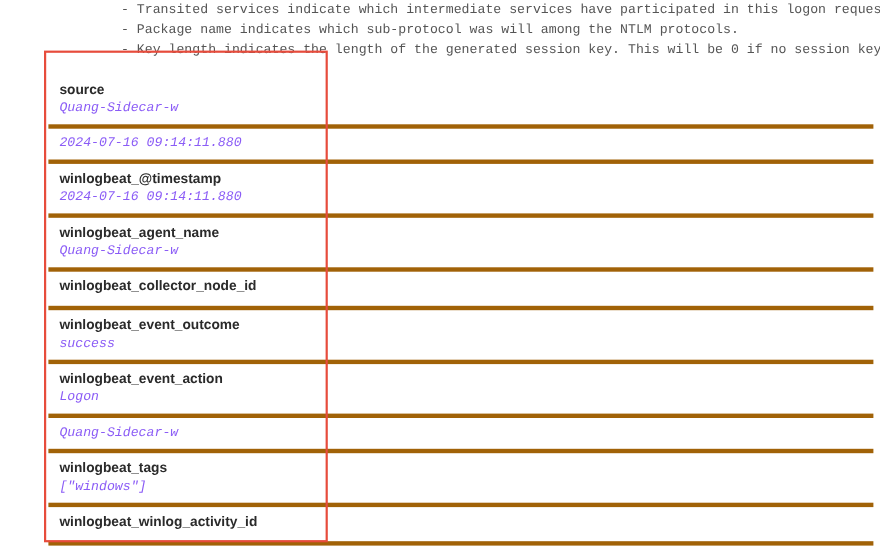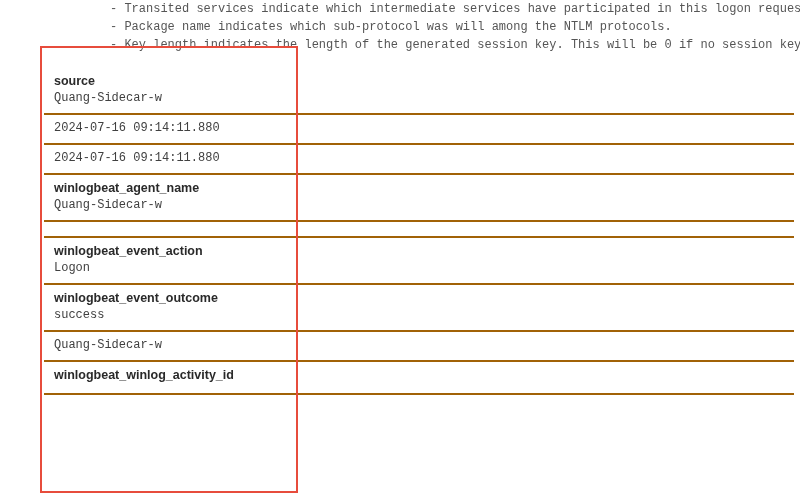--- a/index.html
+++ b/index.html
@@ -30,68 +30,75 @@
       pointer-events: none;
       z-index: 10;
     }
     .fields {
       margin-top: 14px;
       margin-left: 44px;
       width: 750px;
     }
     .field {
       padding: 6px 10px 8px 10px;
-      border-bottom: 2px solid #a16207;
+      border-bottom: 4px solid #a16207;
     }
     .field-label {
       font-weight: 700;
       font-size: 12.5px;
       color: #2a2a2a;
       margin-bottom: 3px;
     }
     .field-value {
       font-family: "Courier New", monospace;
       font-size: 12px;
-      color: #404040;
+      color: #8b5cf6;
+      font-style: italic;
     }
   </style>
 </head>
 <body>
 
 <div class="header-text">- Transited services indicate which intermediate services have participated in this logon request.</div>
 <div class="header-text">- Package name indicates which sub-protocol was will among the NTLM protocols.</div>
 <div class="header-text">- Key length indicates the length of the generated session key. This will be 0 if no session key w</div>
 
 <div class="highlight-box"></div>
 
 <div class="fields">
   <div class="field">
     <div class="field-label">source</div>
     <div class="field-value">Quang-Sidecar-w</div>
   </div>
   <div class="field">
     <div class="field-value">2024-07-16 09:14:11.880</div>
   </div>
   <div class="field">
+    <div class="field-label">winlogbeat_@timestamp</div>
     <div class="field-value">2024-07-16 09:14:11.880</div>
   </div>
   <div class="field">
     <div class="field-label">winlogbeat_agent_name</div>
     <div class="field-value">Quang-Sidecar-w</div>
   </div>
   <div class="field">
+    <div class="field-label">winlogbeat_collector_node_id</div>
+  </div>
+  <div class="field">
+    <div class="field-label">winlogbeat_event_outcome</div>
+    <div class="field-value">success</div>
   </div>
   <div class="field">
     <div class="field-label">winlogbeat_event_action</div>
     <div class="field-value">Logon</div>
   </div>
   <div class="field">
-    <div class="field-label">winlogbeat_event_outcome</div>
-    <div class="field-value">success</div>
+    <div class="field-value">Quang-Sidecar-w</div>
   </div>
   <div class="field">
-    <div class="field-value">Quang-Sidecar-w</div>
+    <div class="field-label">winlogbeat_tags</div>
+    <div class="field-value">["windows"]</div>
   </div>
   <div class="field">
     <div class="field-label">winlogbeat_winlog_activity_id</div>
     <div class="field-value"></div>
   </div>
 </div>
 
 </body></html>

